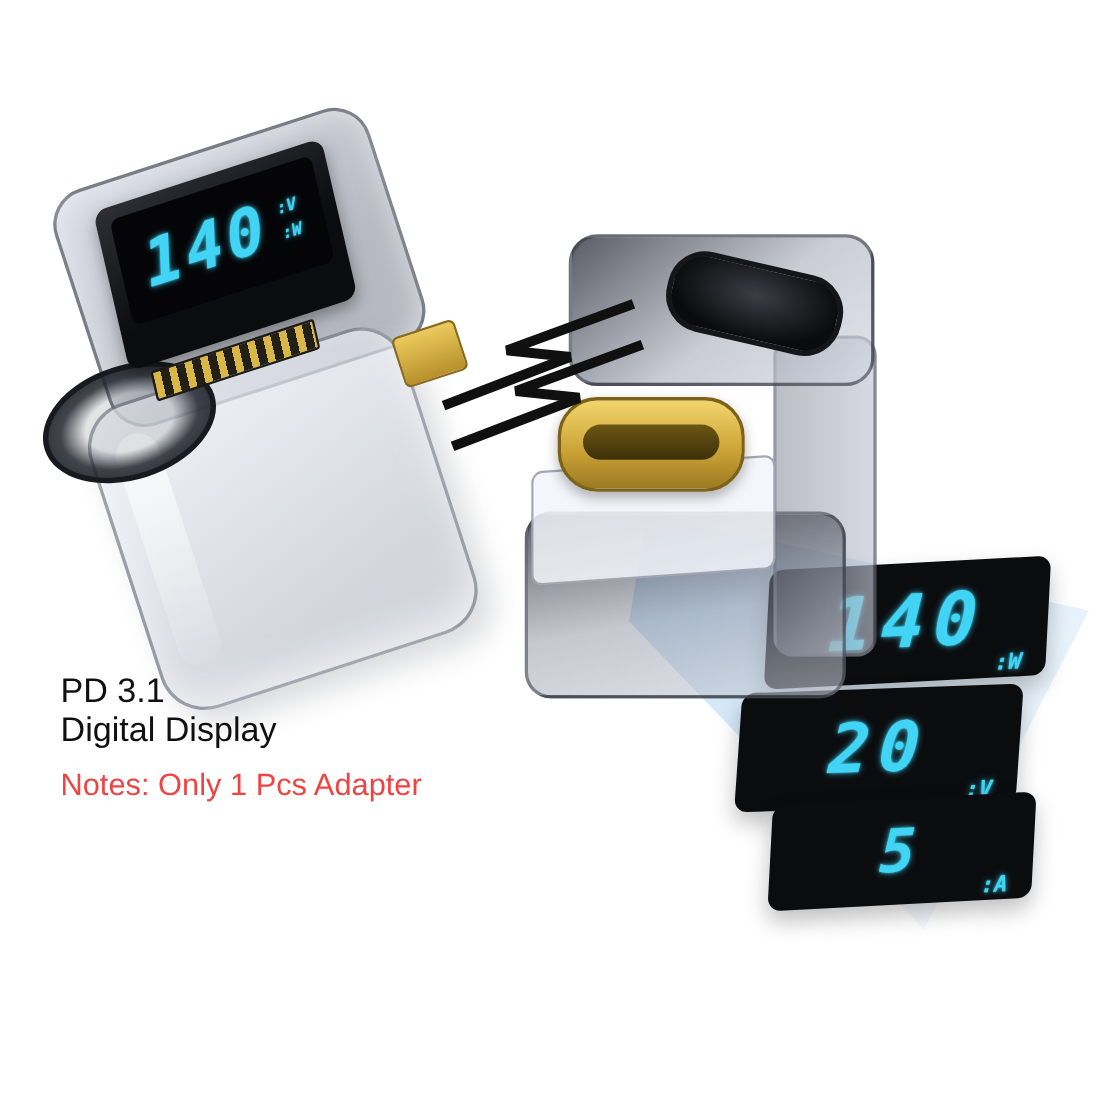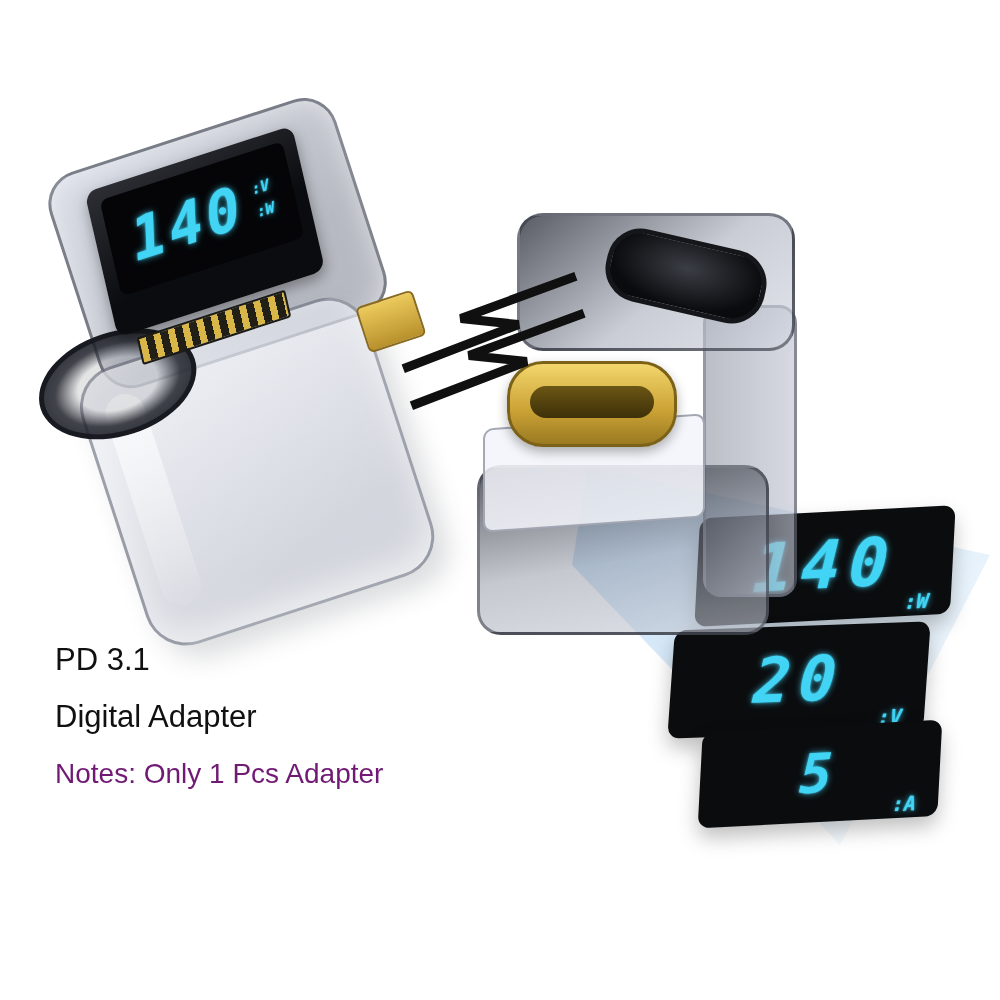--- a/index.html
+++ b/index.html
@@ -120,25 +120,25 @@
   .p1 { left:697px; top:512px; transform:rotate(-3deg) skewX(-6deg); }
   .p1 .digits { font-size:66px; }
   .p2 { left:671px; top:626px; transform:rotate(-2deg) skewX(-6deg); }
   .p2 .digits { font-size:62px; }
   .p3 { left:700px; top:726px; width:240px; height:96px; transform:rotate(-3deg) skewX(-6deg); }
   .p3 .digits { font-size:54px; }
   .unit { position:absolute; right:22px; bottom:4px; font-size:20px; }
 
   
   .specs {
-    position:absolute; left:55px; top:642px; z-index:5;
-    display:flex; flex-direction:column; gap:21px;
+    position:absolute; left:55px; top:610px; z-index:5;
+    display:flex; flex-direction:column; 
     font-size:31px; color:#101010;
   }
-  .spec-note { margin-top:2px; font-size:28px; color:#701a75;text-align:right; }
+  .spec-note { margin-top:16px; font-size:28px; color:#ef4444;text-align:right; }
 </style>
 </head>
 <body>
 
 <div class="stage">
 
   <div class="adapter-left">
     <div class="al-rot">
       <div class="al-top"></div>
       <div class="al-bottom"></div>
@@ -192,17 +192,17 @@
     <span class="seg digits">20</span>
     <span class="seg unit">:V</span>
   </div>
   <div class="panel p3">
     <span class="seg digits">5</span>
     <span class="seg unit">:A</span>
   </div>
 
   <div class="specs">
     <div class="spec-line">PD 3.1</div>
-    <div class="spec-line">Digital Adapter</div>
+    <div class="spec-line">Digital Display</div>
     <div class="spec-note">Notes: Only 1 Pcs Adapter</div>
   </div>
 
 </div>
 
 </body></html>

